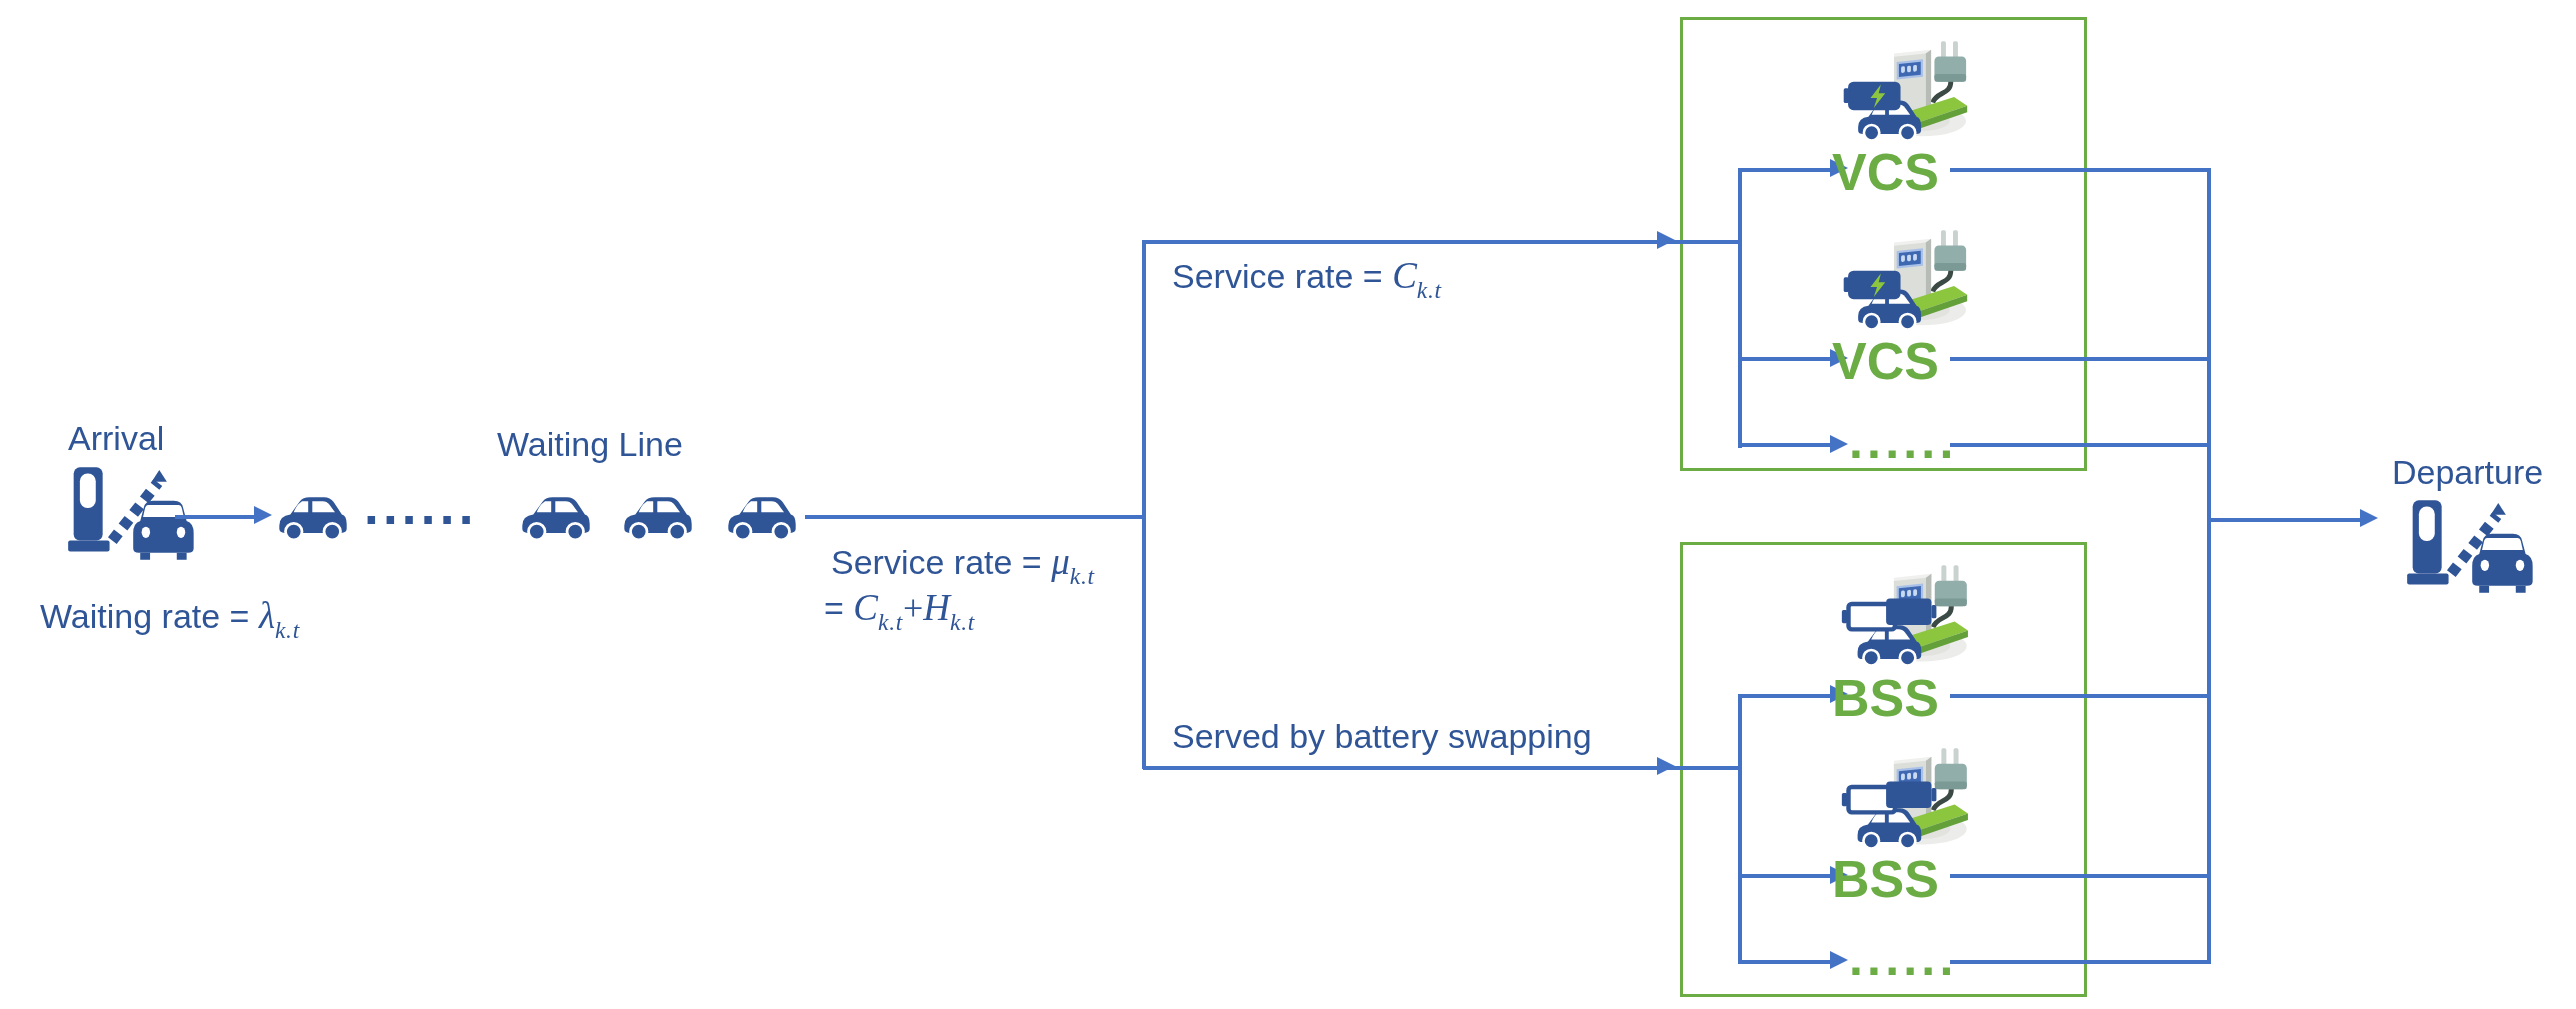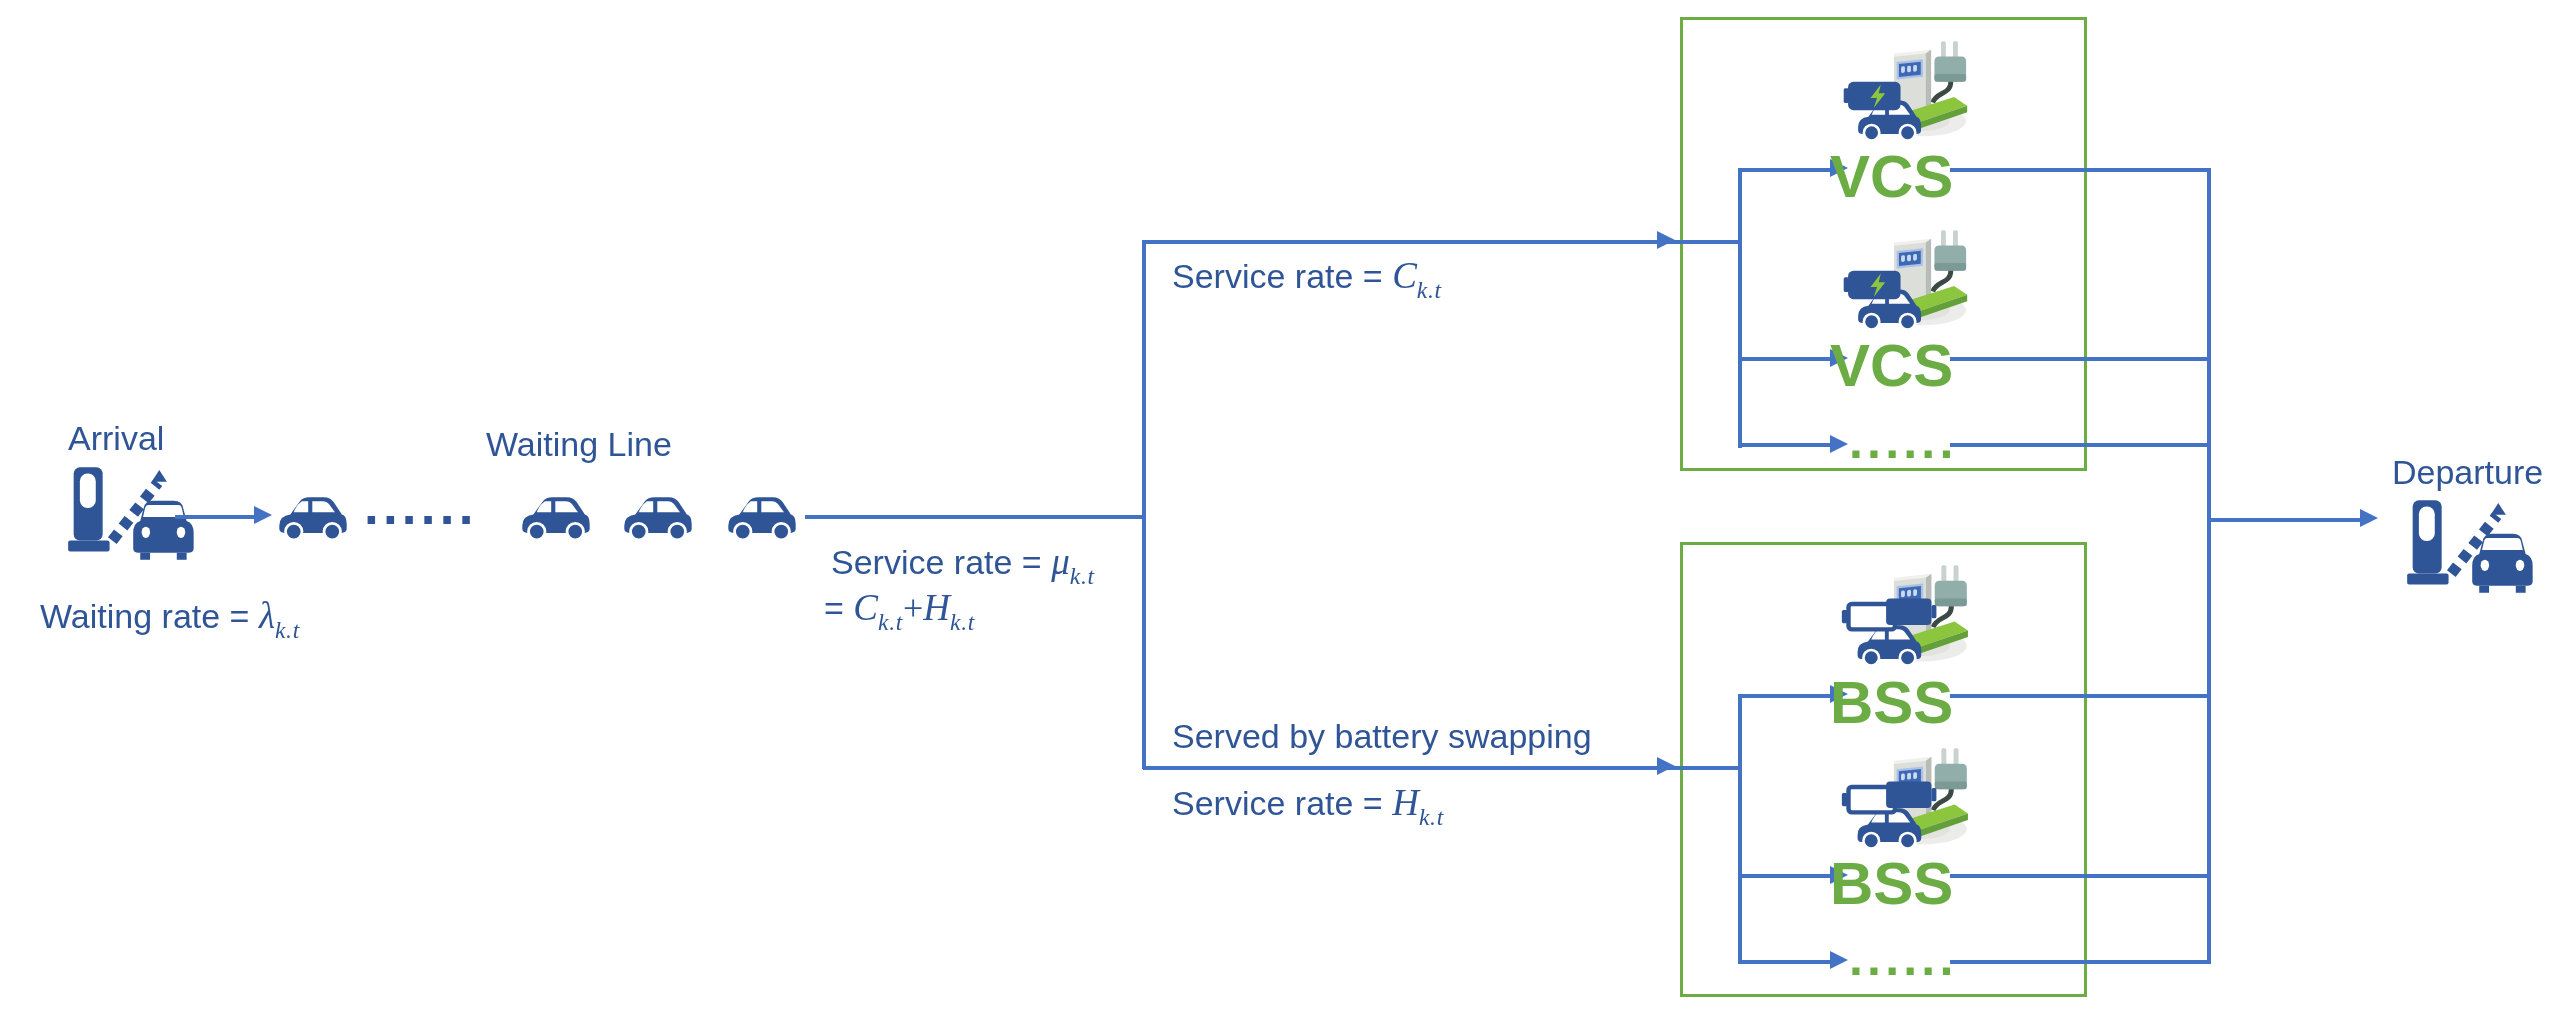--- a/index.html
+++ b/index.html
@@ -2,21 +2,21 @@
 <html style="font-size:11px"><head>
 <meta charset="utf-8">
 <style>
   html,body{margin:0;padding:0;background:#ffffff;}
   #canvas{position:relative;width:2576px;height:1009px;background:#ffffff;overflow:hidden;
           font-family:"Liberation Sans",sans-serif;}
   .lbl{position:absolute;color:#2F5597;font-size:34px;line-height:1.2;white-space:nowrap;}
   .mi{font-family:"Liberation Serif",serif;font-style:italic;font-size:37px;}
   .mup{font-family:"Liberation Serif",serif;font-size:36px;}
   .msub{font-family:"Liberation Serif",serif;font-style:italic;font-size:23.6px;vertical-align:-9.7px;letter-spacing:0.7px;}
-  .glbl{position:absolute;color:#6CAC45;font-size:60px;font-weight:bold;line-height:1.2;text-align:center;white-space:nowrap;}
+  .glbl{position:absolute;color:#6CAC45;font-size:52px;font-weight:bold;line-height:1.2;text-align:center;white-space:nowrap;}
   .dots{position:absolute;color:#2F5597;font-size:53px;font-weight:bold;letter-spacing:4.2px;line-height:1;white-space:nowrap;}
   .gdots{position:absolute;color:#6CAC45;font-size:50px;font-weight:bold;letter-spacing:4.2px;line-height:1;white-space:nowrap;}
   .hline{position:absolute;height:3.5px;background:#4472C4;}
   .vline{position:absolute;width:3.5px;background:#4472C4;}
   .ah{position:absolute;width:0;height:0;border-top:9.7px solid transparent;border-bottom:9.7px solid transparent;border-left:18.7px solid #4472C4;}
   .gbox{position:absolute;border:3.5px solid #6CAC45;box-sizing:border-box;background:transparent;}
   .icon{position:absolute;}
 </style>
 </head>
 <body>
@@ -102,21 +102,21 @@
     <span>Waiting rate = </span><span class="mi">λ</span><span class="msub">k.t</span>
   </div>
 
   <div class="hline" style="left:175px;top:515px;width:82px;"></div>
   <div class="ah" style="left:254px;top:506px;"></div>
 
   <svg class="icon" style="left:274px;top:491px;" width="78" height="55" viewBox="0 0 112 80">
       <use href="#car-side"></use>
     </svg>
   <div class="dots" style="left:364px;top:479px;">......</div>
-  <div class="lbl" style="left:486px;top:424px;">Waiting Line</div>
+  <div class="lbl" style="left:497px;top:424px;">Waiting Line</div>
   <svg class="icon" style="left:517px;top:491px;" width="78" height="55" viewBox="0 0 112 80">
       <use href="#car-side"></use>
     </svg>
   <svg class="icon" style="left:619px;top:491px;" width="78" height="55" viewBox="0 0 112 80">
       <use href="#car-side"></use>
     </svg>
   <svg class="icon" style="left:723px;top:491px;" width="78" height="55" viewBox="0 0 112 80">
       <use href="#car-side"></use>
     </svg>
 
@@ -132,23 +132,20 @@
 
   <div class="hline" style="left:1143px;top:240px;width:597px;"></div>
   <div class="ah" style="left:1657px;top:231px;"></div>
   <div class="lbl" style="left:1172px;top:716px;">Served by battery swapping</div>
 
   <div class="lbl" style="left:1172px;top:254px;">
     <span>Service rate = </span><span class="mi">C</span><span class="msub">k.t</span>
   </div>
   <div class="hline" style="left:1143px;top:766px;width:597px;"></div>
   <div class="ah" style="left:1657px;top:757px;"></div>
-  <div class="lbl" style="left:1172px;top:781px;">
-    <span>Service rate = </span><span class="mi">H</span><span class="msub">k.t</span>
-  </div>
 
   <svg class="icon" style="left:1812px;top:29px;" width="188" height="118" viewBox="0 0 272 170">
       <use href="#station-charge"></use>
     </svg>
   <svg class="icon" style="left:1812px;top:218px;" width="188" height="118" viewBox="0 0 272 170">
       <use href="#station-charge"></use>
     </svg>
 
   <div class="vline" style="left:1738px;top:168px;height:280px;"></div>
 

